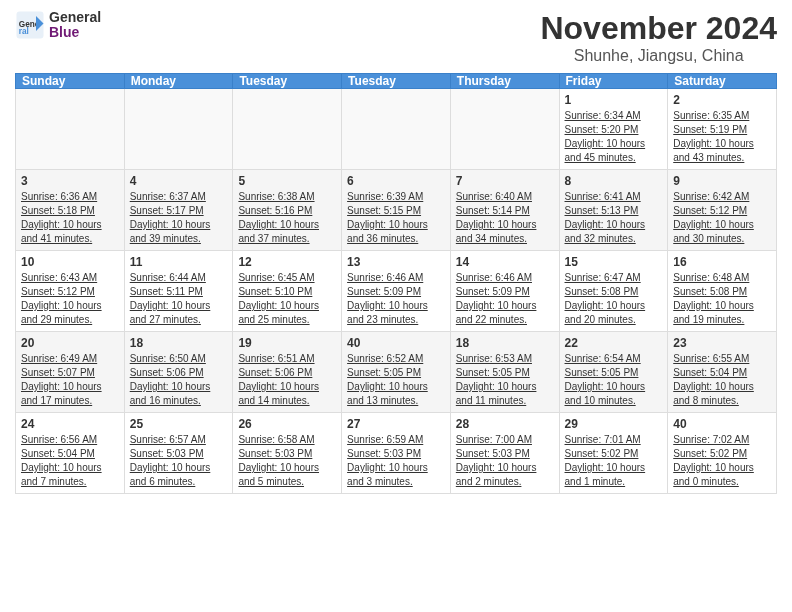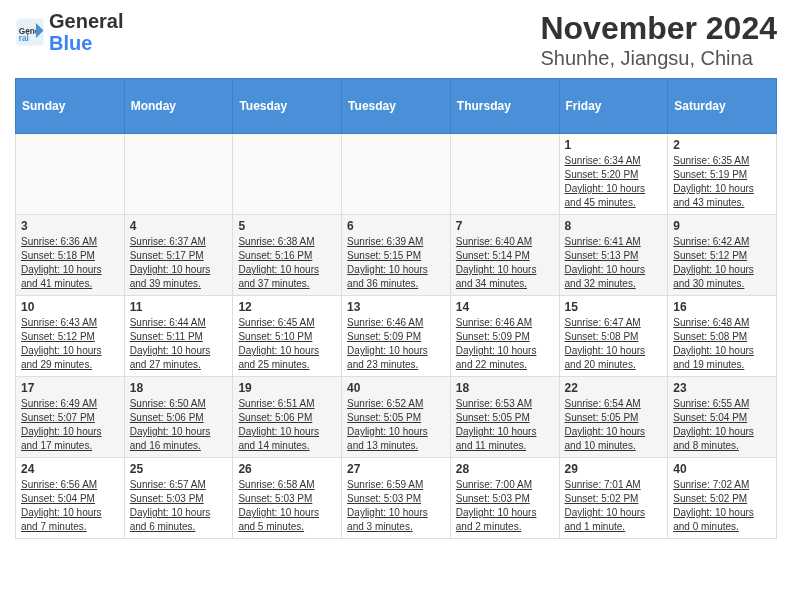--- a/index.html
+++ b/index.html
@@ -20,53 +20,53 @@
       align-items: flex-start;
       margin-bottom: 8px;
     }
     .logo {
       display: flex;
       align-items: center;
     }
     .logo-text {
       display: flex;
       flex-direction: column;
-      font-size: 20px;
+      font-size: 14px;
       font-weight: bold;
       line-height: 1.1;
     }
     .logo-text .general { color: #333; }
-    .logo-text .blue { color: #3b82f6; }
+    .logo-text .blue { color: #701a75; }
     .logo-icon {
       width: 30px;
       height: 30px;
       margin-right: 4px;
     }
     .title-section {
-      text-align: left;
+      text-align: center;
     }
     .month-title {
       font-size: 32px;
       font-weight: bold;
       color: #333;
     }
     .location {
-      font-size: 20px;
+      font-size: 16px;
       color: #555;
     }
     table {
       width: 100%;
       border-collapse: collapse;
       table-layout: fixed;
     }
     thead th {
       background-color: #4a90d9;
       color: white;
       text-align: left;
-      padding: 20px 6px;
+      padding: 0 6px;
       font-size: 12px;
       font-weight: bold;
       border: 1px solid #3a80c9;
     }
     tbody td {
       border: 1px solid #ddd;
       vertical-align: top;
       padding: 4px 5px;
       font-size: 9.5px;
       color: #333;
@@ -149,21 +149,21 @@
         <tr>
           <td><span class="day-num">10</span><span class="day-info">Sunrise: 6:43 AM<br>Sunset: 5:12 PM<br>Daylight: 10 hours<br>and 29 minutes.</span></td>
           <td><span class="day-num">11</span><span class="day-info">Sunrise: 6:44 AM<br>Sunset: 5:11 PM<br>Daylight: 10 hours<br>and 27 minutes.</span></td>
           <td><span class="day-num">12</span><span class="day-info">Sunrise: 6:45 AM<br>Sunset: 5:10 PM<br>Daylight: 10 hours<br>and 25 minutes.</span></td>
           <td><span class="day-num">13</span><span class="day-info">Sunrise: 6:46 AM<br>Sunset: 5:09 PM<br>Daylight: 10 hours<br>and 23 minutes.</span></td>
           <td><span class="day-num">14</span><span class="day-info">Sunrise: 6:46 AM<br>Sunset: 5:09 PM<br>Daylight: 10 hours<br>and 22 minutes.</span></td>
           <td><span class="day-num">15</span><span class="day-info">Sunrise: 6:47 AM<br>Sunset: 5:08 PM<br>Daylight: 10 hours<br>and 20 minutes.</span></td>
           <td><span class="day-num">16</span><span class="day-info">Sunrise: 6:48 AM<br>Sunset: 5:08 PM<br>Daylight: 10 hours<br>and 19 minutes.</span></td>
         </tr>
         <tr>
-          <td><span class="day-num">17</span><span class="day-info">Sunrise: 6:49 AM<br>Sunset: 5:07 PM<br>Daylight: 10 hours<br>and 17 minutes.</span></td>
+          <td><span class="day-num">20</span><span class="day-info">Sunrise: 6:49 AM<br>Sunset: 5:07 PM<br>Daylight: 10 hours<br>and 17 minutes.</span></td>
           <td><span class="day-num">18</span><span class="day-info">Sunrise: 6:50 AM<br>Sunset: 5:06 PM<br>Daylight: 10 hours<br>and 16 minutes.</span></td>
           <td><span class="day-num">19</span><span class="day-info">Sunrise: 6:51 AM<br>Sunset: 5:06 PM<br>Daylight: 10 hours<br>and 14 minutes.</span></td>
           <td><span class="day-num">40</span><span class="day-info">Sunrise: 6:52 AM<br>Sunset: 5:05 PM<br>Daylight: 10 hours<br>and 13 minutes.</span></td>
           <td><span class="day-num">18</span><span class="day-info">Sunrise: 6:53 AM<br>Sunset: 5:05 PM<br>Daylight: 10 hours<br>and 11 minutes.</span></td>
           <td><span class="day-num">22</span><span class="day-info">Sunrise: 6:54 AM<br>Sunset: 5:05 PM<br>Daylight: 10 hours<br>and 10 minutes.</span></td>
           <td><span class="day-num">23</span><span class="day-info">Sunrise: 6:55 AM<br>Sunset: 5:04 PM<br>Daylight: 10 hours<br>and 8 minutes.</span></td>
         </tr>
         <tr>
           <td><span class="day-num">24</span><span class="day-info">Sunrise: 6:56 AM<br>Sunset: 5:04 PM<br>Daylight: 10 hours<br>and 7 minutes.</span></td>
           <td><span class="day-num">25</span><span class="day-info">Sunrise: 6:57 AM<br>Sunset: 5:03 PM<br>Daylight: 10 hours<br>and 6 minutes.</span></td>

